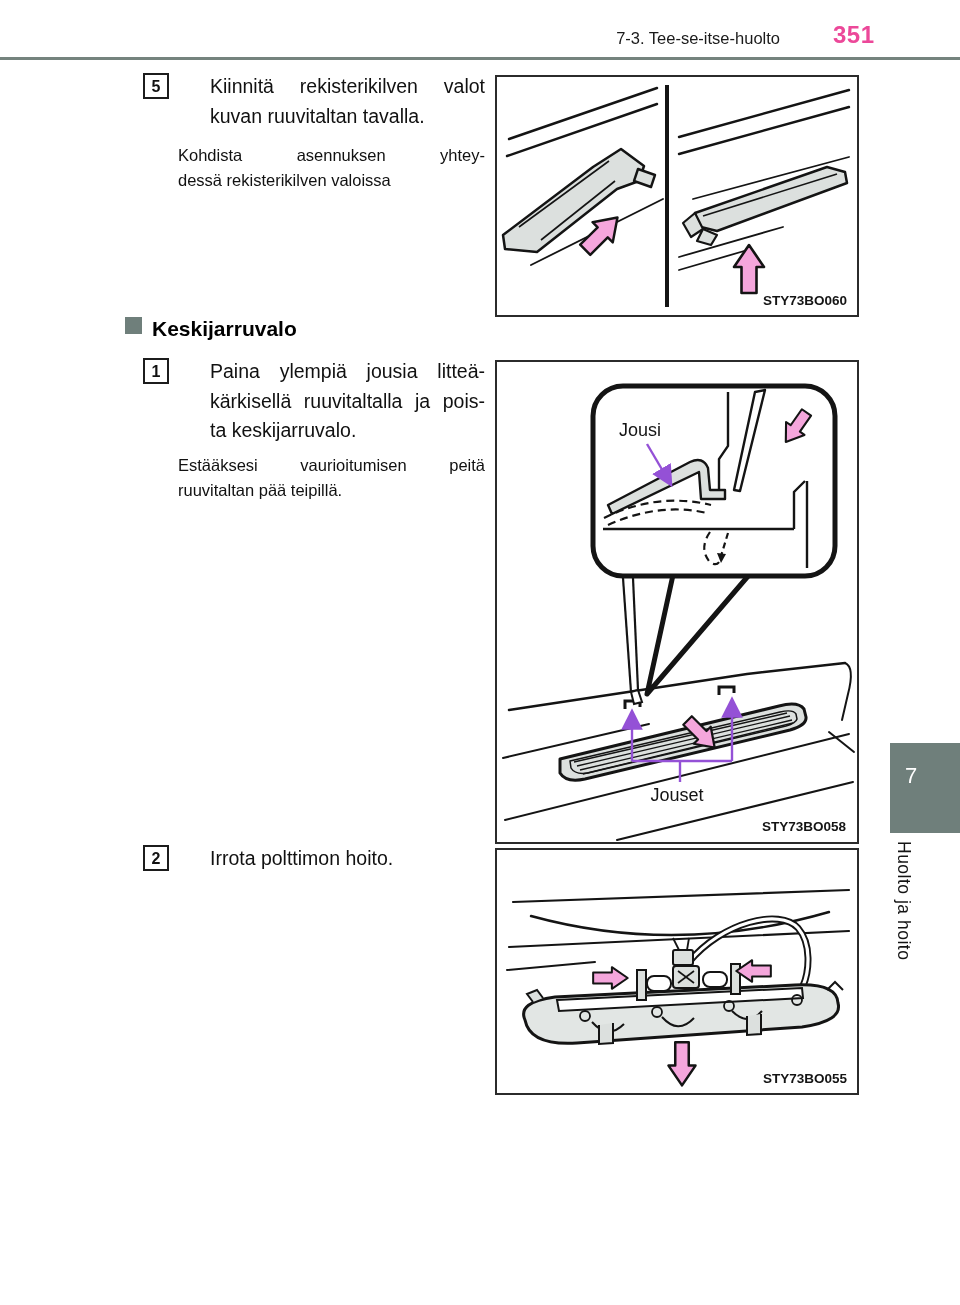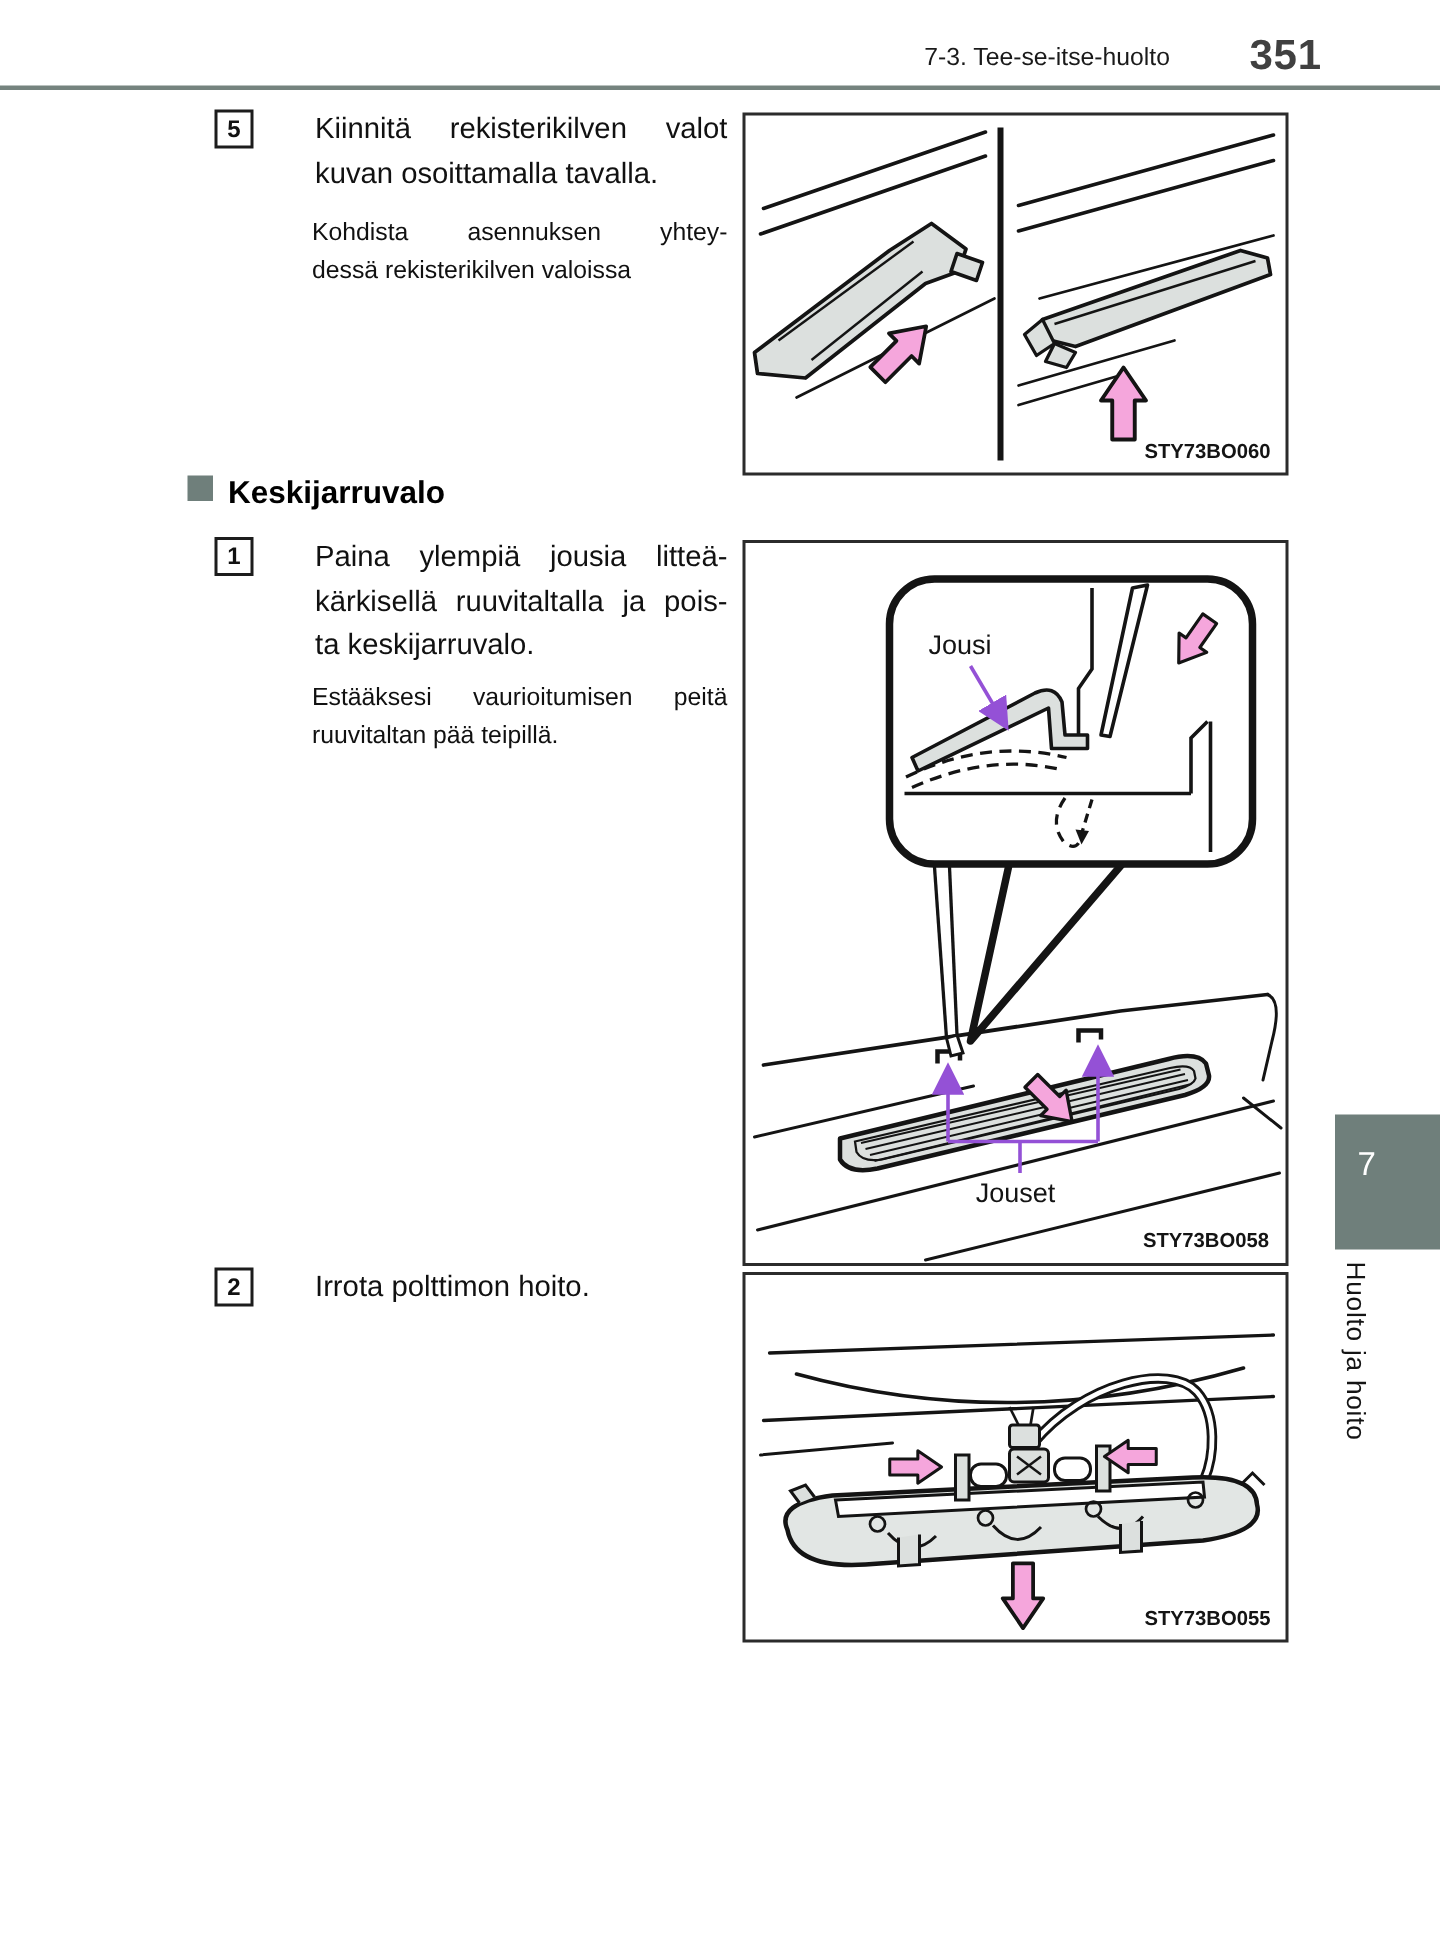--- a/index.html
+++ b/index.html
@@ -2,38 +2,38 @@
 <html><head>
 <meta charset="utf-8">
 <style>
   html,body { margin:0; padding:0; background:#fff; }
   .page {
     position:relative; width:960px; height:1305px; background:#ffffff;
     font-family:"Liberation Sans", sans-serif; color:#111; overflow:hidden;
   }
   
   .hdr-section { position:absolute; top:29px; right:180px; font-size:16.5px; color:#1a1a1a; }
-  .hdr-page    { position:absolute; top:21px; left:833px; font-size:28px; font-weight:bold; color:#404040; letter-spacing:0.5px; }
+  .hdr-page    { position:absolute; top:21px; left:833px; font-size:24px; font-weight:bold; color:#ec4899; letter-spacing:0.5px; }
   .rule        { position:absolute; left:0; top:57px; width:960px; height:3px; background:#75837e; }
 
   
   .stepnum {
     position:absolute; width:26px; height:26px; box-sizing:border-box;
     border:2px solid #1c1c1c; font-size:16px; font-weight:bold; text-align:center;
     line-height:23px; background:#fff;
   }
 
   
   .tblock { position:absolute; left:178px; width:307px; }
   .tblock .line { text-align:justify; overflow:hidden; }
   .tblock .line:not(:last-child)::after { content:""; display:inline-block; width:100%; height:0; }
   .step-lines  { font-size:19.5px; }
   .step-lines .line { height:29.5px; line-height:29.5px;margin-left:32px; }
   .note-lines  { font-size:16.5px; }
-  .note-lines .line { height:25px; line-height:25px;margin-left:30px; }
+  .note-lines .line { height:25px; line-height:25px; }
 
   
   .heading { position:absolute; left:125px; display:flex; align-items:flex-start; gap:10px; }
   .hsq { width:17px; height:17px; background:#6f7f7b; display:inline-block; }
   .htxt { font-size:21px; font-weight:bold; color:#000; }
 
   
   .fig { position:absolute; border:2px solid #2b2b2b; background:#fff; box-sizing:content-box; }
   .figcode { font-weight:bold; }
 
@@ -55,21 +55,21 @@
 
 <div class="page">
 
   <div class="hdr-section">7-3. Tee-se-itse-huolto</div>
   <div class="hdr-page">351</div>
   <div class="rule"></div>
 
   <div class="stepnum" style="left:143px; top:73px;">5</div>
   <div class="tblock step-lines" style="top:72px;">
       <div class="line">Kiinnitä rekisterikilven valot</div>
-      <div class="line">kuvan osoittamalla tavalla.</div>
+      <div class="line">kuvan ruuvitaltan tavalla.</div>
     </div>
   <div class="tblock note-lines" style="top:143px;">
       <div class="line">Kohdista asennuksen yhtey-</div>
       <div class="line">dessä rekisterikilven valoissa</div>
     </div>
 
   <svg class="fig" style="left:495px; top:75px;" width="360" height="238" viewBox="0 0 360 238">
     <g stroke="#141414" stroke-linecap="round" fill="none">
       <line x1="12" y1="62" x2="160" y2="11" stroke-width="2.4"></line>
       <line x1="10" y1="79" x2="160" y2="27" stroke-width="2.4"></line>

